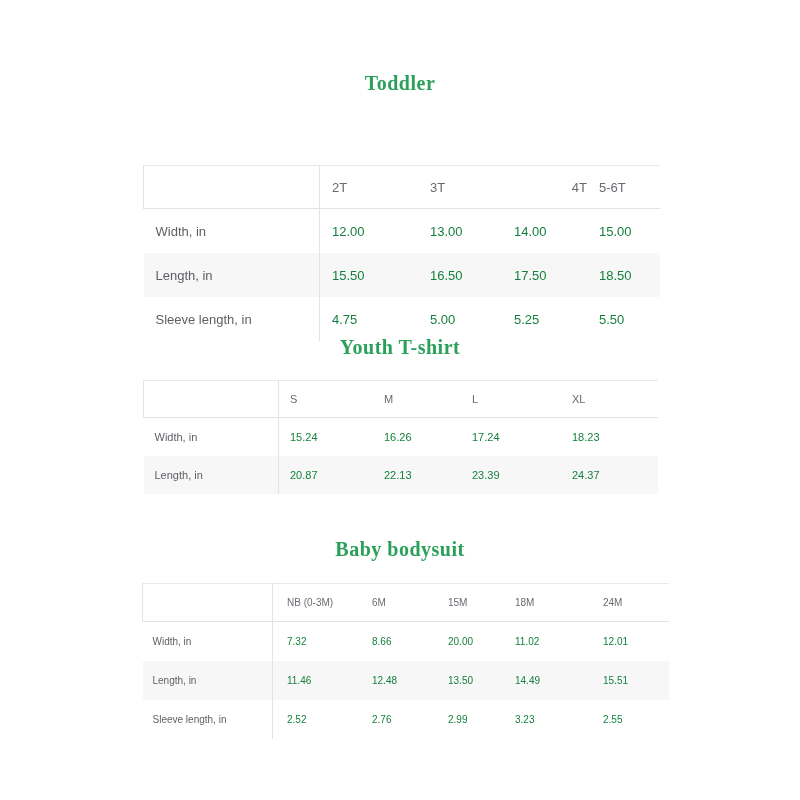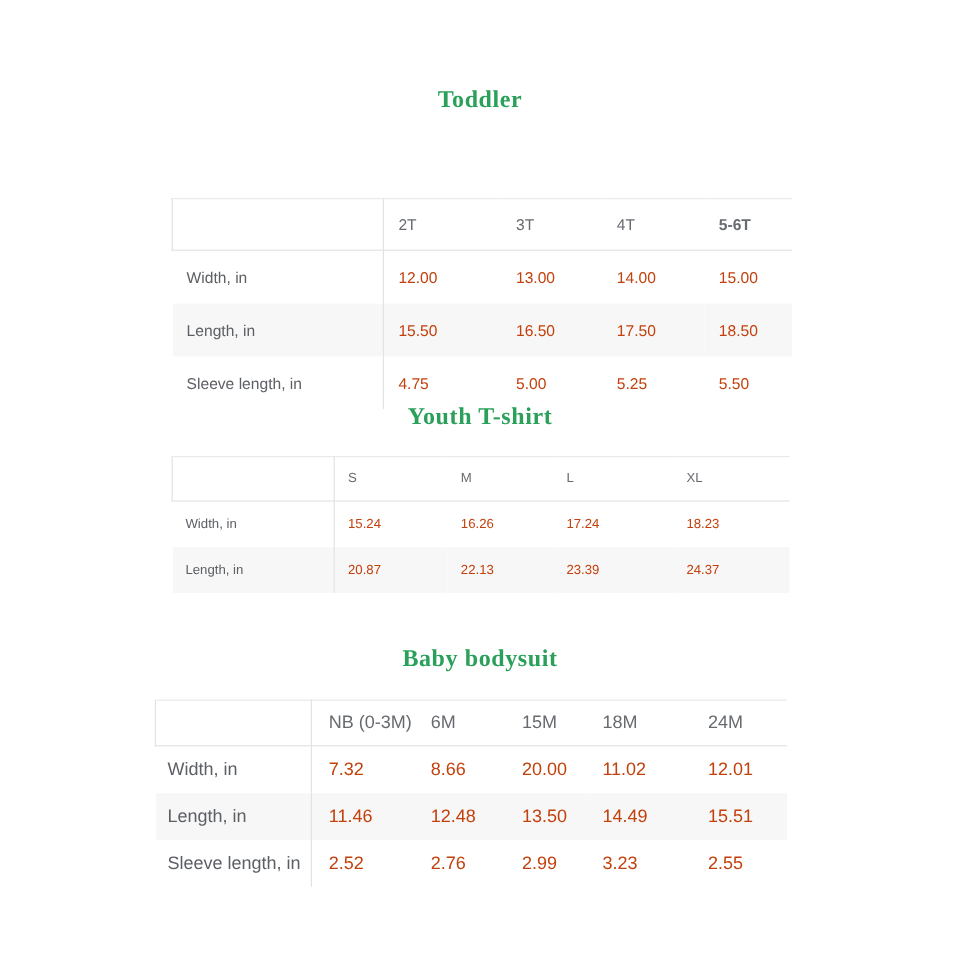--- a/index.html
+++ b/index.html
@@ -35,53 +35,53 @@
     text-align: left;
     border-top: 1px solid #e9e9e9;
     border-bottom: 1px solid #e3e3e3;
     vertical-align: middle;
   }
   .sizes th.corner {
     border-left: 1px solid #e3e3e3;
     border-right: 1px solid #e3e3e3;
   }
   .sizes td {
-    color: #c2410c;
+    color: #15803d;
     vertical-align: middle;
   }
   .sizes td.rowlabel {
     border-right: 1px solid #e3e3e3;
     color: #5c5f64;
   }
   .sizes tbody tr:nth-child(even) { background: #f7f7f7; }
 
   
   .t0 { left: 143px; top: 117px; width: 515px; font-size: 13px; margin-top: 48px; }
   .t0 th, .t0 td { padding: 0 0 0 12px; }
   .t0 th { height: 42px; }
   .t0 td { height: 44px; }
   .t0 th:nth-child(1) { width: 163px; }
   .t0 th:nth-child(2) { width: 86px; }
   .t0 th:nth-child(3) { width: 72px; }
-  .t0 th:nth-child(4) { width: 73px; }
-  .t0 th:nth-child(5) { width: 61px; font-weight: bold; }
+  .t0 th:nth-child(4) { width: 73px; text-align: right; }
+  .t0 th:nth-child(5) { width: 61px; }
 
   
   .t1 { left: 143px; top: 380px; width: 513px; font-size: 11px; }
   .t1 th, .t1 td { padding: 0 0 0 11px; }
   .t1 th { height: 36px; }
   .t1 td { height: 38px; }
   .t1 th:nth-child(1) { width: 123px; }
   .t1 th:nth-child(2) { width: 83px; }
   .t1 th:nth-child(3) { width: 77px; }
   .t1 th:nth-child(4) { width: 89px; }
   .t1 th:nth-child(5) { width: 86px; }
 
   
-  .t2 { left: 129px; top: 583px; width: 525px; font-size: 15px; }
+  .t2 { left: 142px; top: 583px; width: 525px; font-size: 10px; }
   .t2 th, .t2 td { padding: 0 0 0 14px; }
   .t2 th.corner, .t2 td.rowlabel { padding-left: 10px; }
   .t2 th { height: 37px; }
   .t2 td { height: 39px; }
   .t2 th:nth-child(1) { width: 119px; }
   .t2 th:nth-child(2) { width: 71px; }
   .t2 th:nth-child(3) { width: 62px; }
   .t2 th:nth-child(4) { width: 53px; }
   .t2 th:nth-child(5) { width: 74px; }
   .t2 th:nth-child(6) { width: 66px; }

